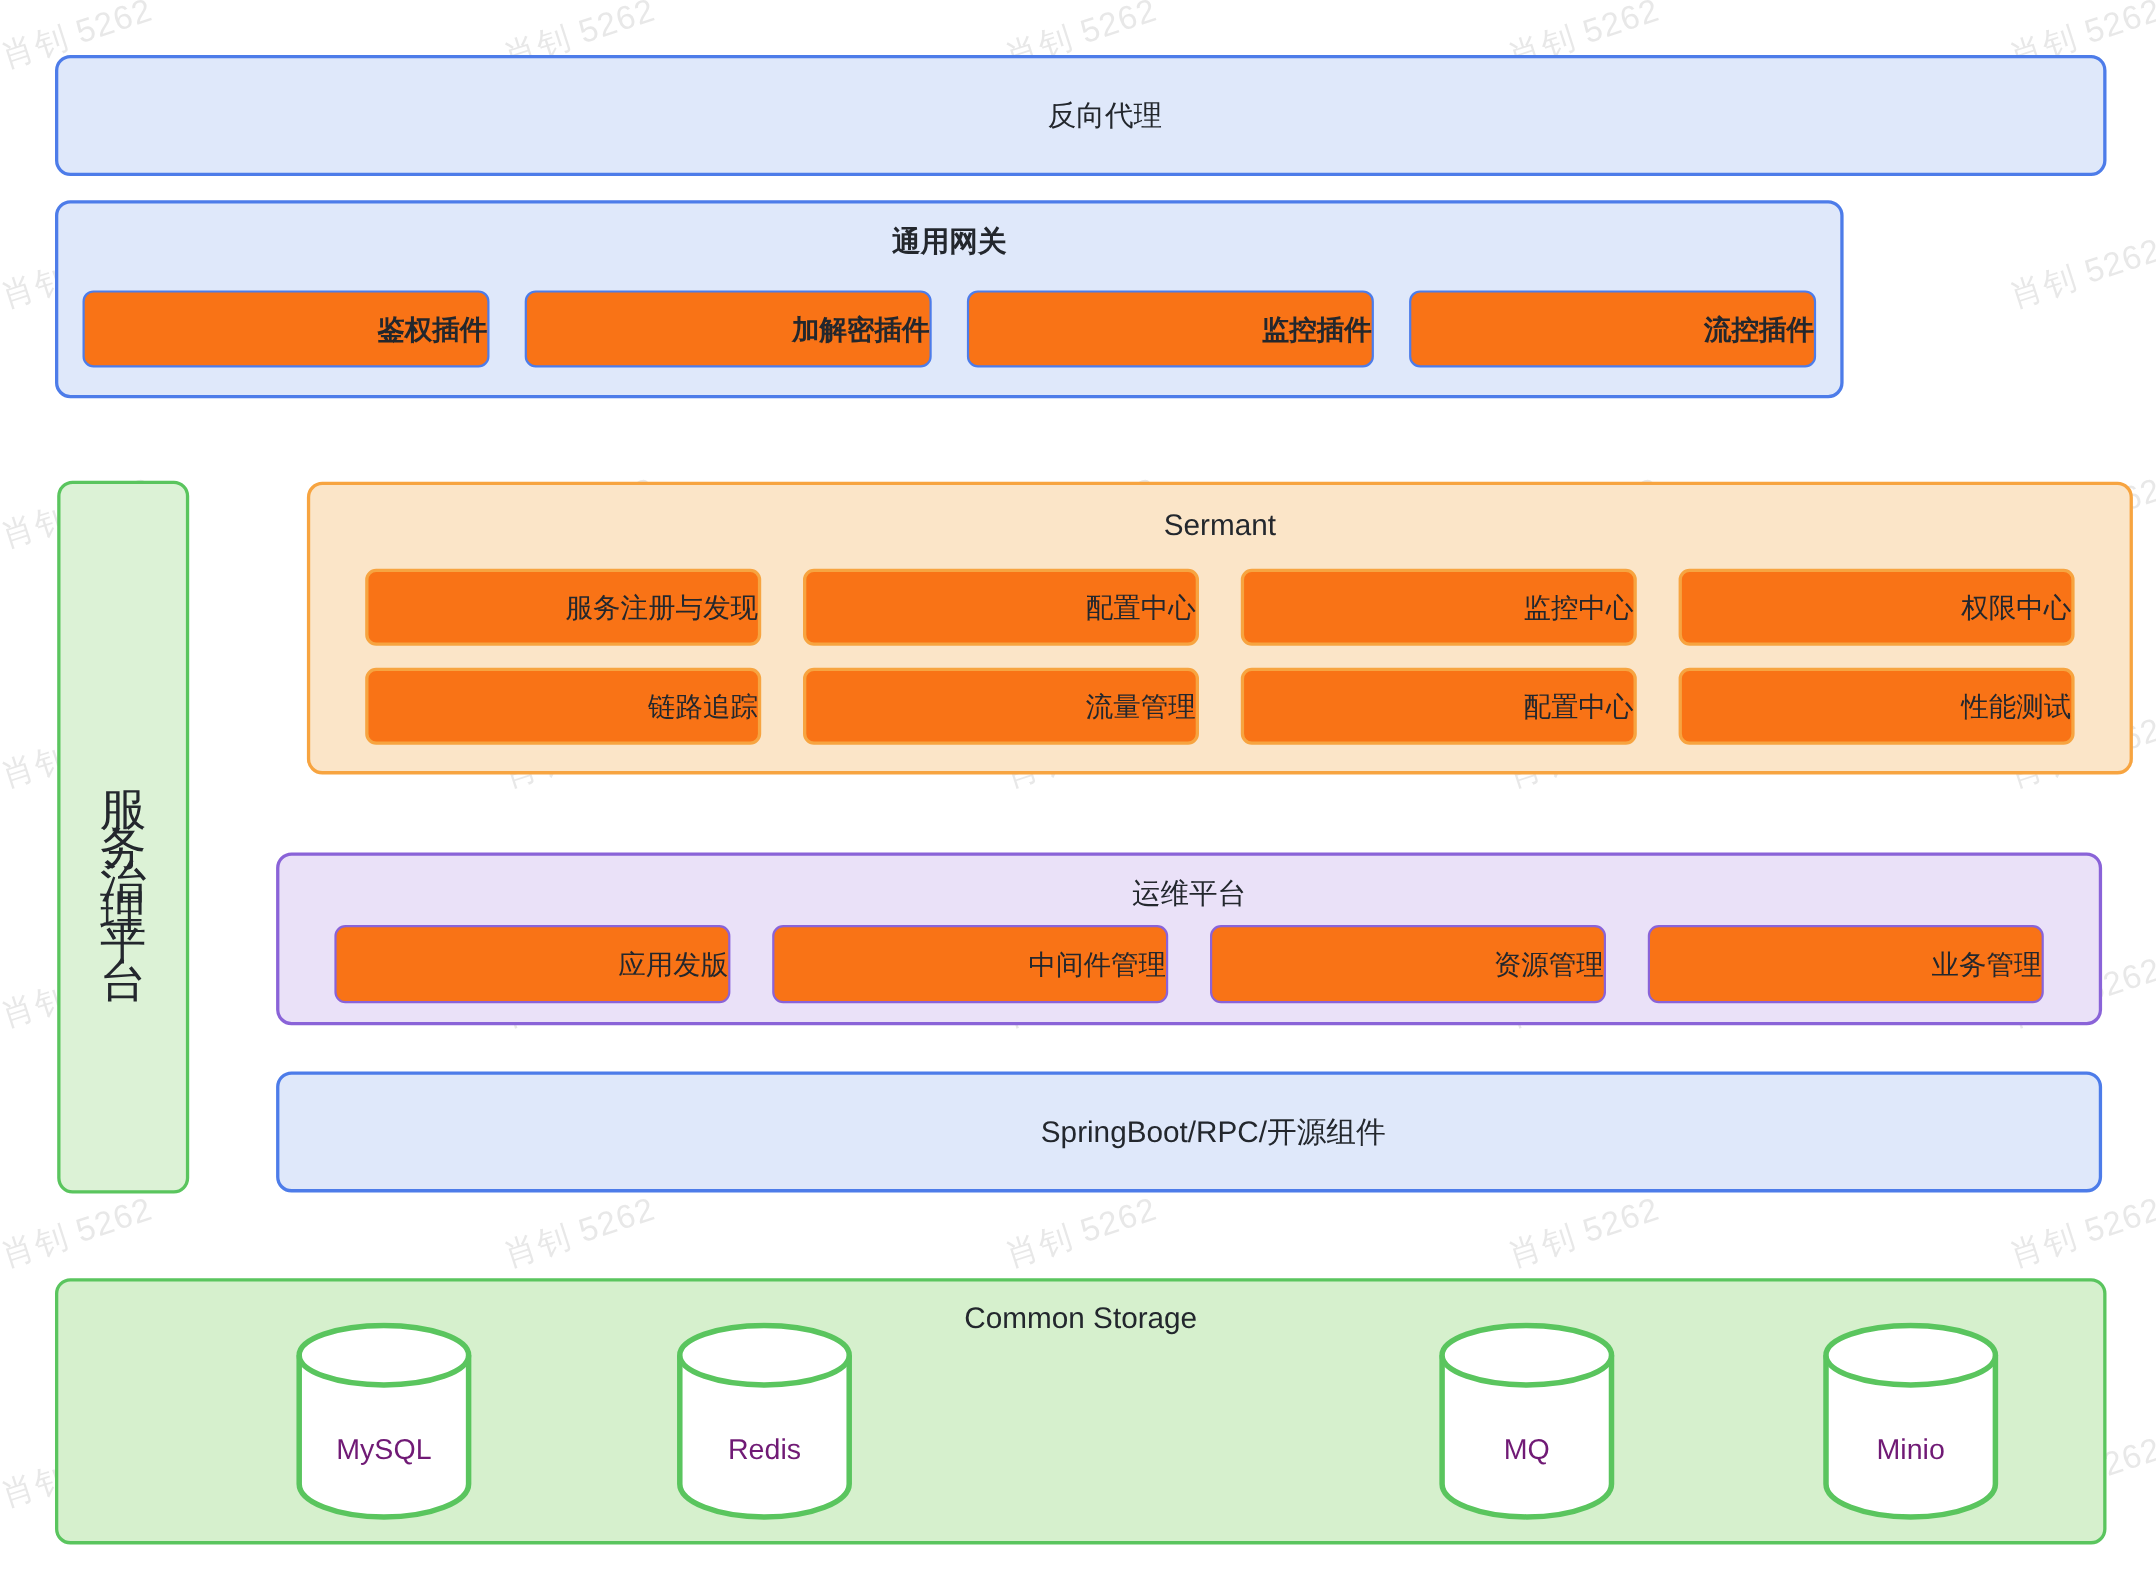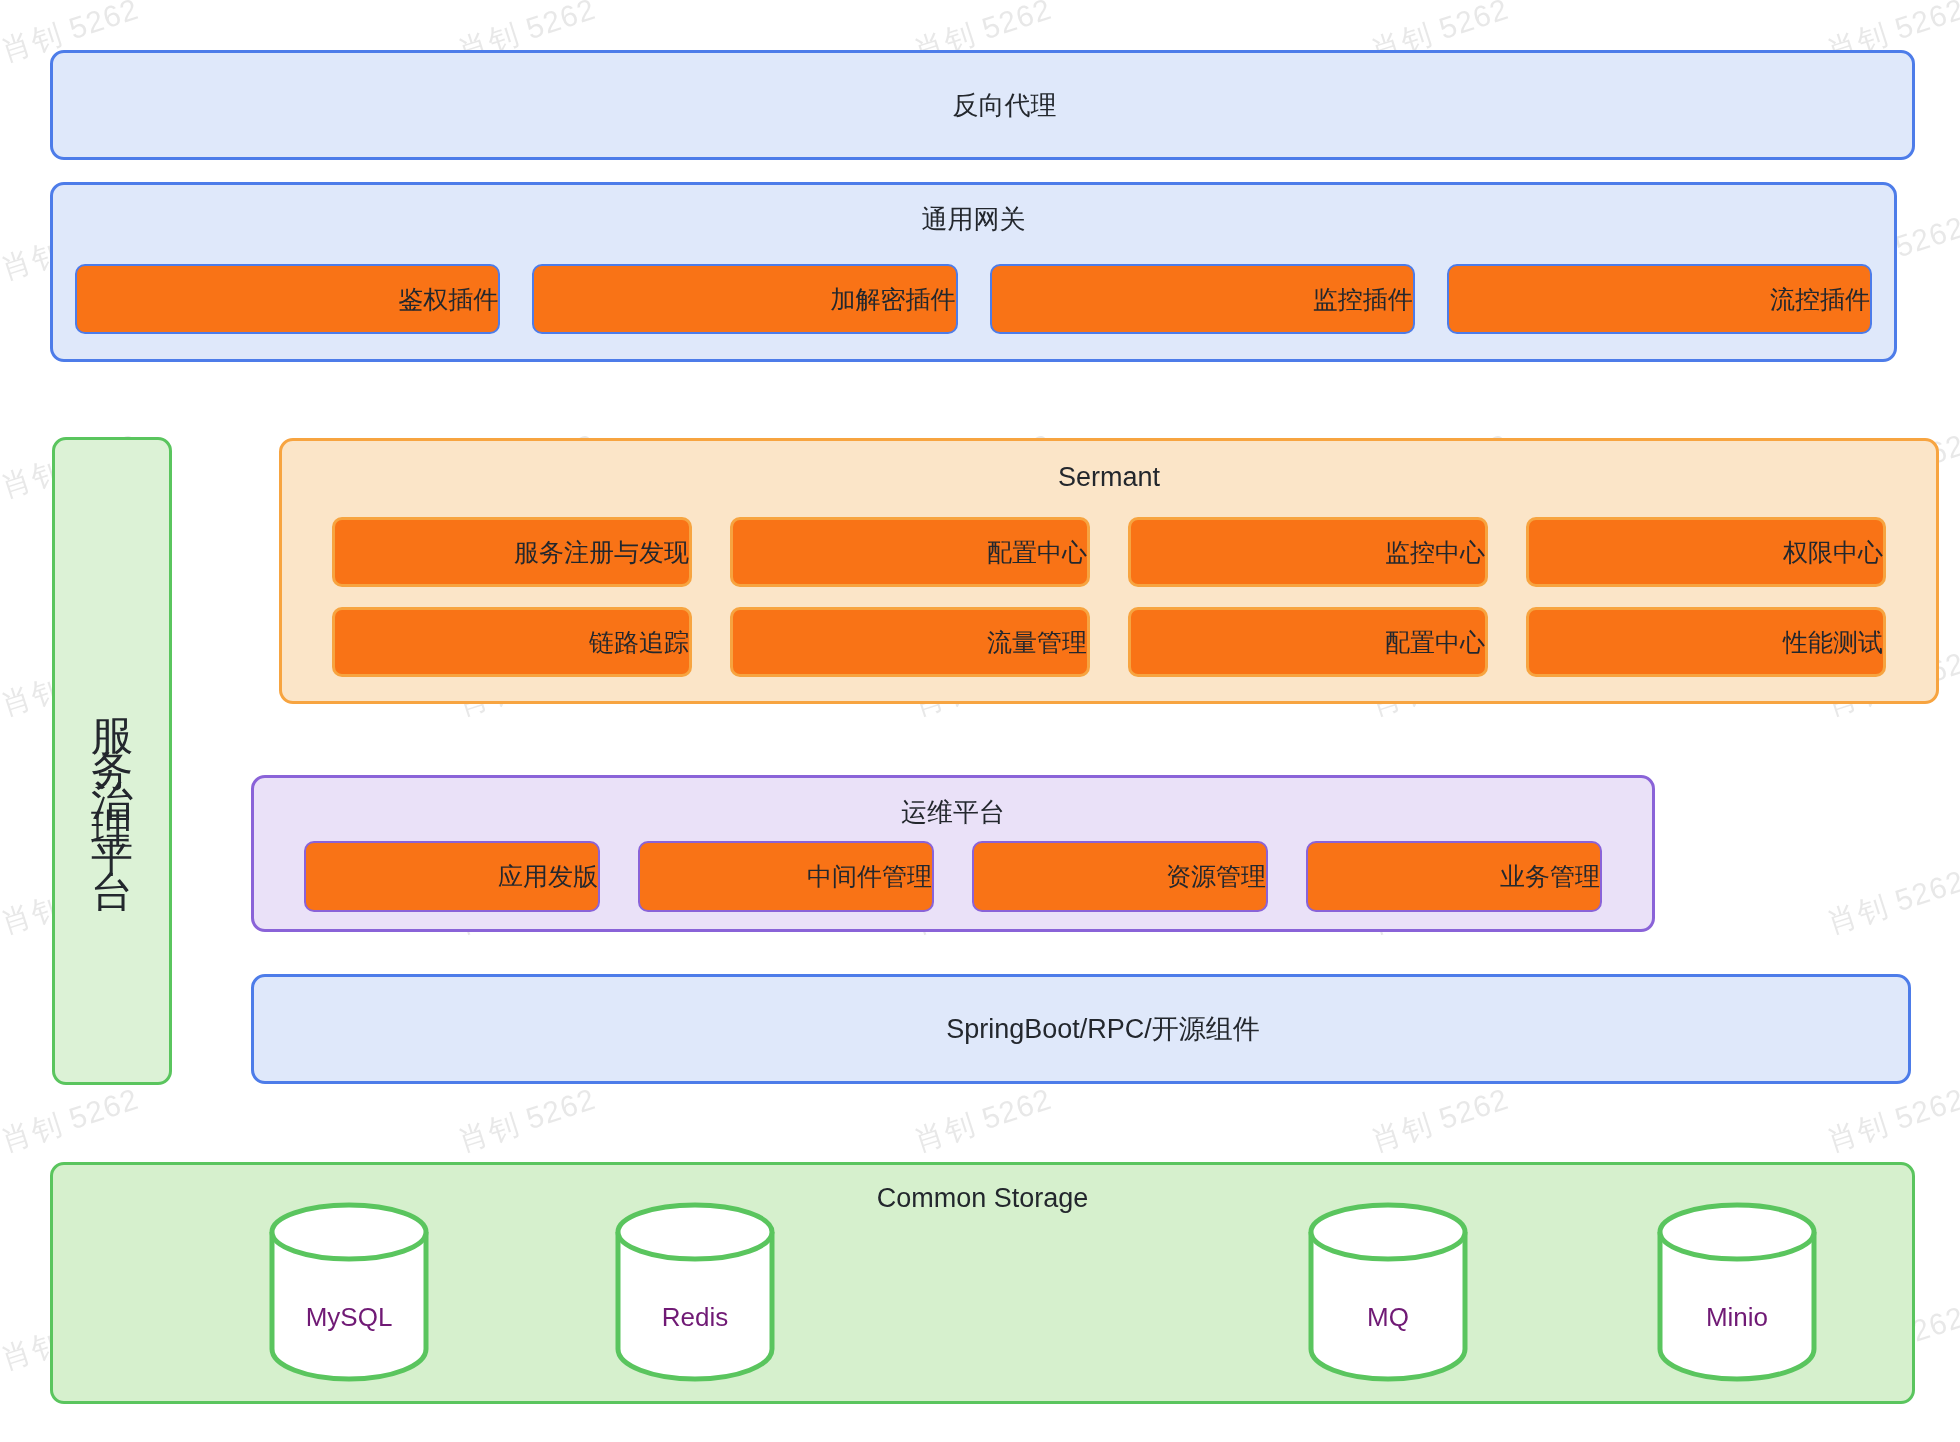--- a/index.html
+++ b/index.html
@@ -27,39 +27,39 @@
   .chip-row{position:absolute;display:flex;}
   .chip{
     flex:1;box-sizing:border-box;background:#f97316;border-radius:10px;
     display:flex;align-items:center;justify-content:flex-end;font-size:25px;
   }
   .chip.blue{border:2.5px solid #4d7ce9;}
   .chip.orange{border:3px solid #f7a440;}
   .chip.purple{border:2.5px solid #8a63d8;}
   
   #reverse-proxy{left:50px;top:50px;width:1865px;height:110px;}
-  #gateway{left:50px;top:182px;width:1847px;height:180px;}
+  #gateway{left:50px;top:182px;width:1626px;height:180px;font-weight:bold;}
   #gateway .box-title{padding-top:17px;}
   #gateway .chip-row{left:22px;right:22px;top:79px;gap:32px;height:70px;}
   #sidebar{
     left:52px;top:437px;width:120px;height:648px;
     background:#dcf2d6;border:3px solid #5ac55e;
     display:flex;align-items:center;justify-content:center;
   }
   #sidebar .v-text{
     writing-mode:vertical-rl;text-orientation:upright;
     font-size:42px;letter-spacing:30px;line-height:1;
     padding-bottom:0;margin-bottom:-30px;
   }
   #sermant{left:251px;top:438px;width:1660px;height:266px;}
   #sermant .box-title{padding-top:21px;font-size:27px;}
   #sermant .chip-row{left:50px;right:50px;gap:38px;height:70px;}
   #sermant .row1{top:76px;}
   #sermant .row2{top:166px;}
-  #ops{left:251px;top:775px;width:1404px;height:157px;}
+  #ops{left:251px;top:775px;width:1660px;height:157px;}
   #ops .box-title{padding-top:17px;}
   #ops .chip-row{left:50px;right:50px;top:63px;gap:38px;height:71px;}
   #springboot{left:251px;top:974px;width:1660px;height:110px;font-size:27px;}
   #storage{left:50px;top:1150px;width:1865px;height:242px;}
   #storage .box-title{padding-top:18px;font-size:27px;}
   .cylinder{position:absolute;top:37px;width:164px;height:182px;}
   .cyl-label{
     position:absolute;top:100px;left:0;width:100%;text-align:center;
     font-size:26px;color:#701a75;
   }

